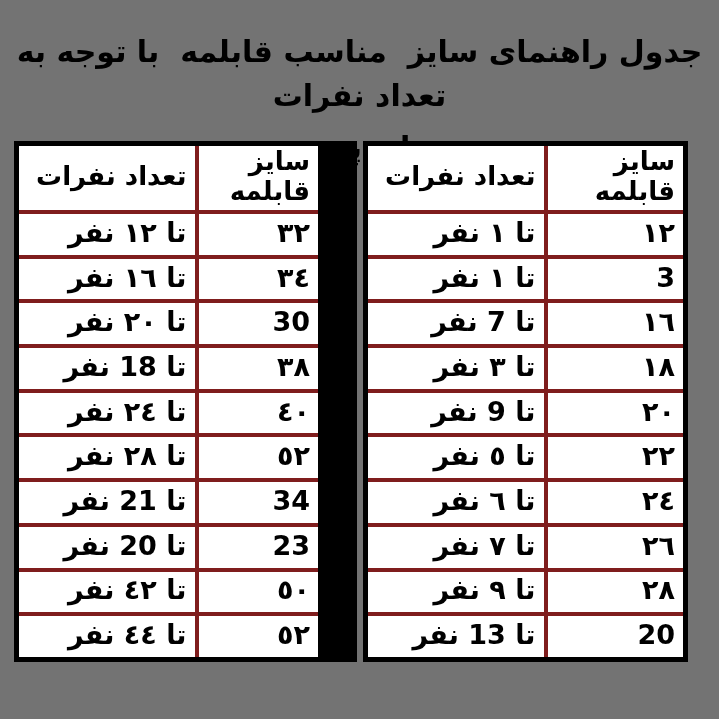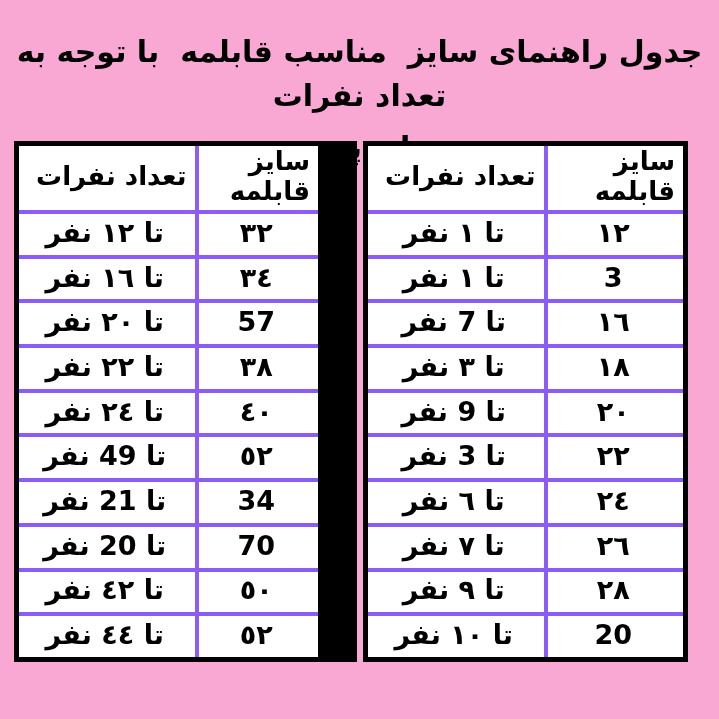--- a/index.html
+++ b/index.html
@@ -1,21 +1,21 @@
 <!DOCTYPE html>
 <html lang="fa" dir="rtl"><head>
 <meta charset="utf-8">
 <style>
   * { margin: 0; padding: 0; box-sizing: border-box; }
   html, body { background: #ffffff; }
   .page {
     position: relative;
     width: 719px;
     height: 719px;
-    background: #f9a8d4;
+    background: #737373;
     font-family: "DejaVu Sans", sans-serif;
     color: #000000;
     overflow: hidden;
     direction: rtl;
   }
   .title-block {
     position: absolute;
     top: 30px;
     left: 0;
     width: 719px;
@@ -53,30 +53,30 @@
   table.size-table.right-table { width: 320px; }
   .center-strip {
     width: 34px;
     height: 521px;
     background: #000000;
     margin-right: 6px; 
     flex: none;
   }
   table.size-table th,
   table.size-table td {
-    border: 4px solid #8b5cf6;
+    border: 4px solid #7f1d1d;
     font-weight: bold;
     vertical-align: middle;
     text-align: right;
     padding: 0 8px 4px 4px;
     overflow: hidden;
   }
   table.size-table { border: 5px solid #000000; }
   table.size-table th { height: 42px; font-size: 26px; }
-  table.size-table td { font-size: 27px; text-align: center; }
+  table.size-table td { font-size: 27px; }
   .left-table  col.size-col   { width: 124px; }
   .left-table  col.people-col { width: 180px; }
   .right-table col.size-col   { width: 140px; }
   .right-table col.people-col { width: 180px; }
 </style>
 </head>
 <body>
 
 <div class="page">
 
@@ -101,41 +101,41 @@
       <tbody>
           <tr>
             <td>٣٢</td>
             <td>تا ١٢ نفر</td>
           </tr>
           <tr>
             <td>٣٤</td>
             <td>تا ١٦ نفر</td>
           </tr>
           <tr>
-            <td>57</td>
+            <td>30</td>
             <td>تا ٢٠ نفر</td>
           </tr>
           <tr>
             <td>٣٨</td>
-            <td>تا ٢٢ نفر</td>
+            <td>تا 18 نفر</td>
           </tr>
           <tr>
             <td>٤٠</td>
             <td>تا ٢٤ نفر</td>
           </tr>
           <tr>
             <td>٥٢</td>
-            <td>تا 49 نفر</td>
+            <td>تا ٢٨ نفر</td>
           </tr>
           <tr>
             <td>34</td>
             <td>تا 21 نفر</td>
           </tr>
           <tr>
-            <td>70</td>
+            <td>23</td>
             <td>تا 20 نفر</td>
           </tr>
           <tr>
             <td>٥٠</td>
             <td>تا ٤٢ نفر</td>
           </tr>
           <tr>
             <td>٥٢</td>
             <td>تا ٤٤ نفر</td>
           </tr>
@@ -171,35 +171,35 @@
           <tr>
             <td>١٨</td>
             <td>تا ٣ نفر</td>
           </tr>
           <tr>
             <td>٢٠</td>
             <td>تا 9 نفر</td>
           </tr>
           <tr>
             <td>٢٢</td>
-            <td>تا 3 نفر</td>
+            <td>تا ٥ نفر</td>
           </tr>
           <tr>
             <td>٢٤</td>
             <td>تا ٦ نفر</td>
           </tr>
           <tr>
             <td>٢٦</td>
             <td>تا ٧ نفر</td>
           </tr>
           <tr>
             <td>٢٨</td>
             <td>تا ٩ نفر</td>
           </tr>
           <tr>
             <td>20</td>
-            <td>تا ١٠ نفر</td>
+            <td>تا 13 نفر</td>
           </tr>
         </tbody>
     </table>
 
   </div>
 </div>
 
 </body></html>

